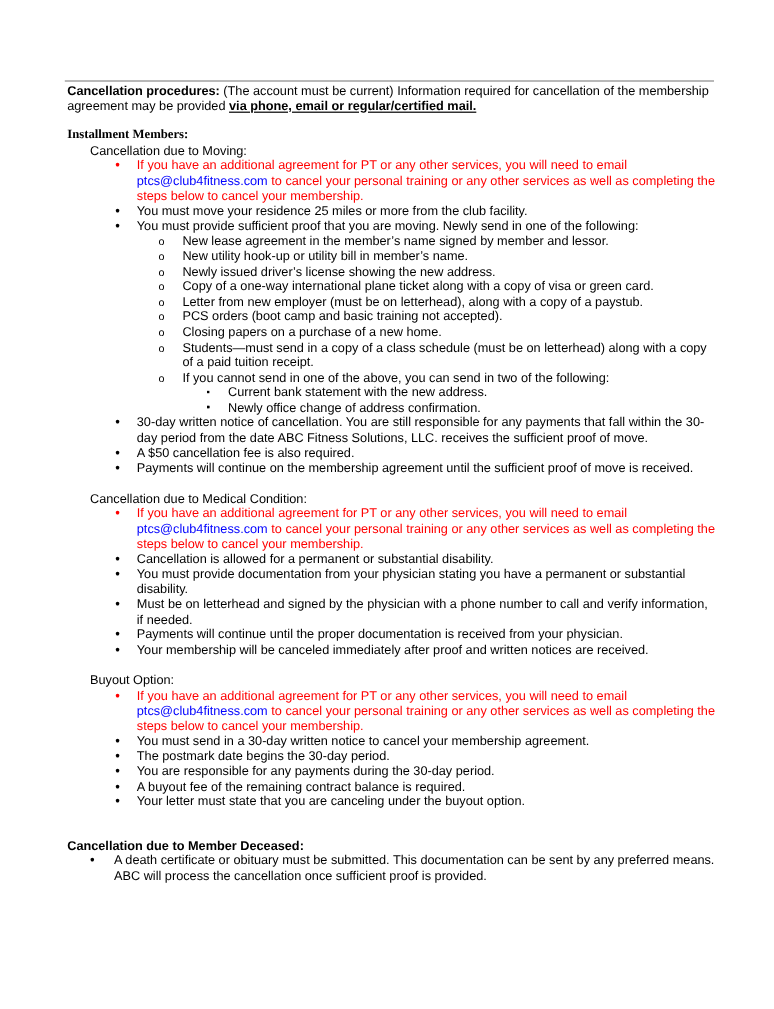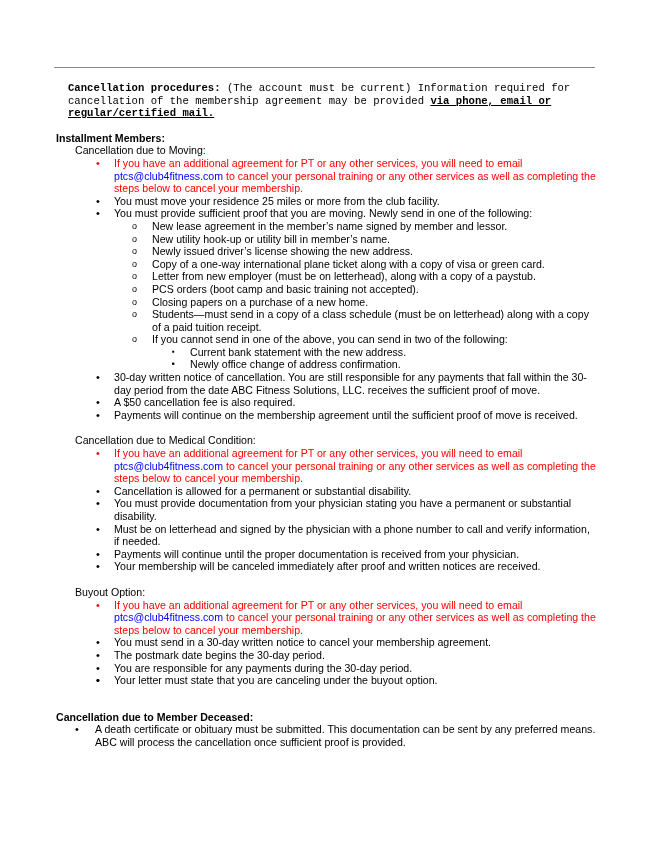--- a/index.html
+++ b/index.html
@@ -1,23 +1,23 @@
 <!DOCTYPE html>
 <html><head>
 <meta charset="utf-8">
 <style>
   html, body { margin: 0; padding: 0; background: #ffffff; }
   body { width: 645px; height: 841px; position: relative; overflow: hidden;
          font-family: "Liberation Sans", sans-serif; font-size: 10.6px; color: #000; line-height: 12.6px; }
   .rule { position: absolute; left: 54px; top: 67px; width: 541px; height: 0; border-top: 1px solid #8a8a8a; }
   .page { position: absolute; left: 56px; top: 70px; width: 540px; }
-  .intro { margin: 12px; font-family: Liberation Mono, monospace; }
+  .intro { margin: 0; }
   .intro b.lead { font-weight: bold; }
   .intro .em { font-weight: bold; text-decoration: underline; }
-  .h-inst { font-weight: bold; margin-top: 12px; }
+  .h-inst { font-weight: bold; margin-top: 12px; font-family: Liberation Serif, serif; }
   .h-sec { font-weight: normal; padding-left: 19px; }
   .h-top { font-weight: bold; }
   ul { list-style: none; margin: 0; padding: 0; }
   li { position: relative; }
   ul.l1 > li { padding-left: 58px; }
   ul.l1 > li > .b1 { position: absolute; left: 38px; top: 0; width: 8px; text-align: center; font-size: 11px; }
   ul.l2 > li { padding-left: 96px; }
   ul.l2 > li > .b2 { position: absolute; left: 76px; top: 0; font-size: 9px; }
   ul.l3 > li { padding-left: 134px; }
   ul.l3 > li > .b3 { position: absolute; left: 116px; top: 0; font-size: 8px; }
@@ -98,21 +98,21 @@
 
   <div class="h-sec">Buyout Option:</div>
   <ul class="l1">
     <li class="red" style="color: rgb(255, 0, 0);">
       <span class="b1">•</span>
       <span>If you have an additional agreement for PT or any other services, you will need to email </span><a class="mail" style="color: rgb(0, 0, 255);">ptcs@club4fitness.com</a><span> to cancel your personal training or any other services as well as completing the steps below to cancel your membership.</span>
     </li>
     <li><span class="b1">•</span><span>You must send in a 30-day written notice to cancel your membership agreement.</span></li>
     <li><span class="b1">•</span><span>The postmark date begins the 30-day period.</span></li>
     <li><span class="b1">•</span><span>You are responsible for any payments during the 30-day period.</span></li>
-    <li><span class="b1">•</span></li>
+    <li><span class="b1">•</span><span>A buyout fee of the remaining contract balance is required.</span></li>
     <li><span class="b1">•</span><span>Your letter must state that you are canceling under the buyout option.</span></li>
   </ul>
 
   <div class="gap-m"></div>
 
   <div class="h-top">Cancellation due to Member Deceased:</div>
   <ul class="l0">
     <li><span class="b1">•</span><span>A death certificate or obituary must be submitted. This documentation can be sent by any preferred means. ABC will process the cancellation once sufficient proof is provided.</span></li>
   </ul>
 

